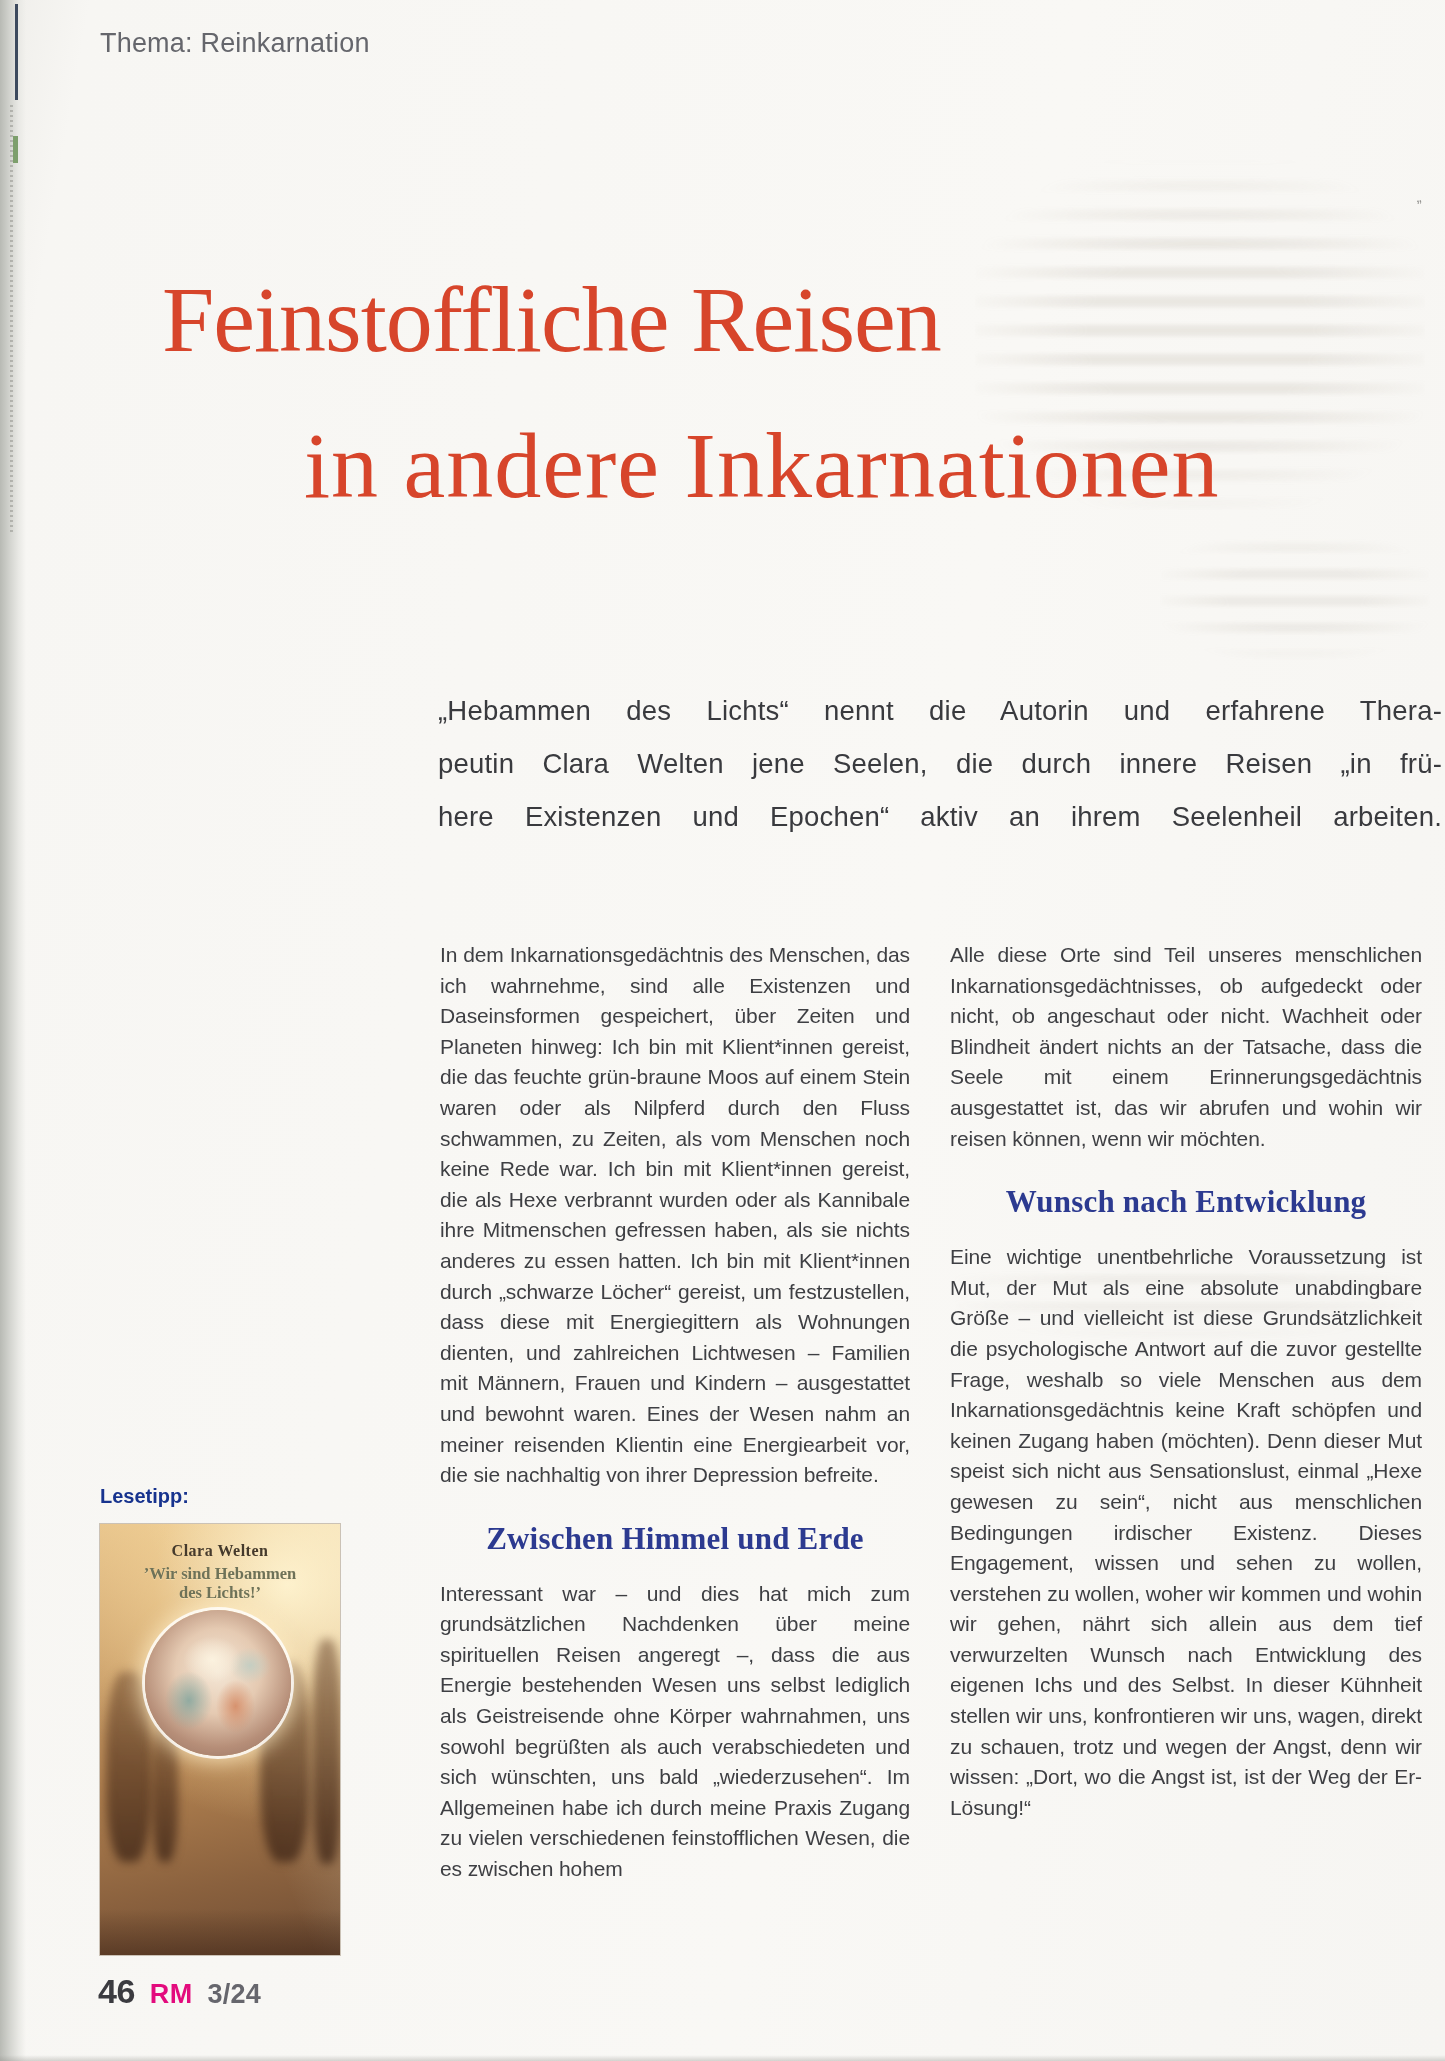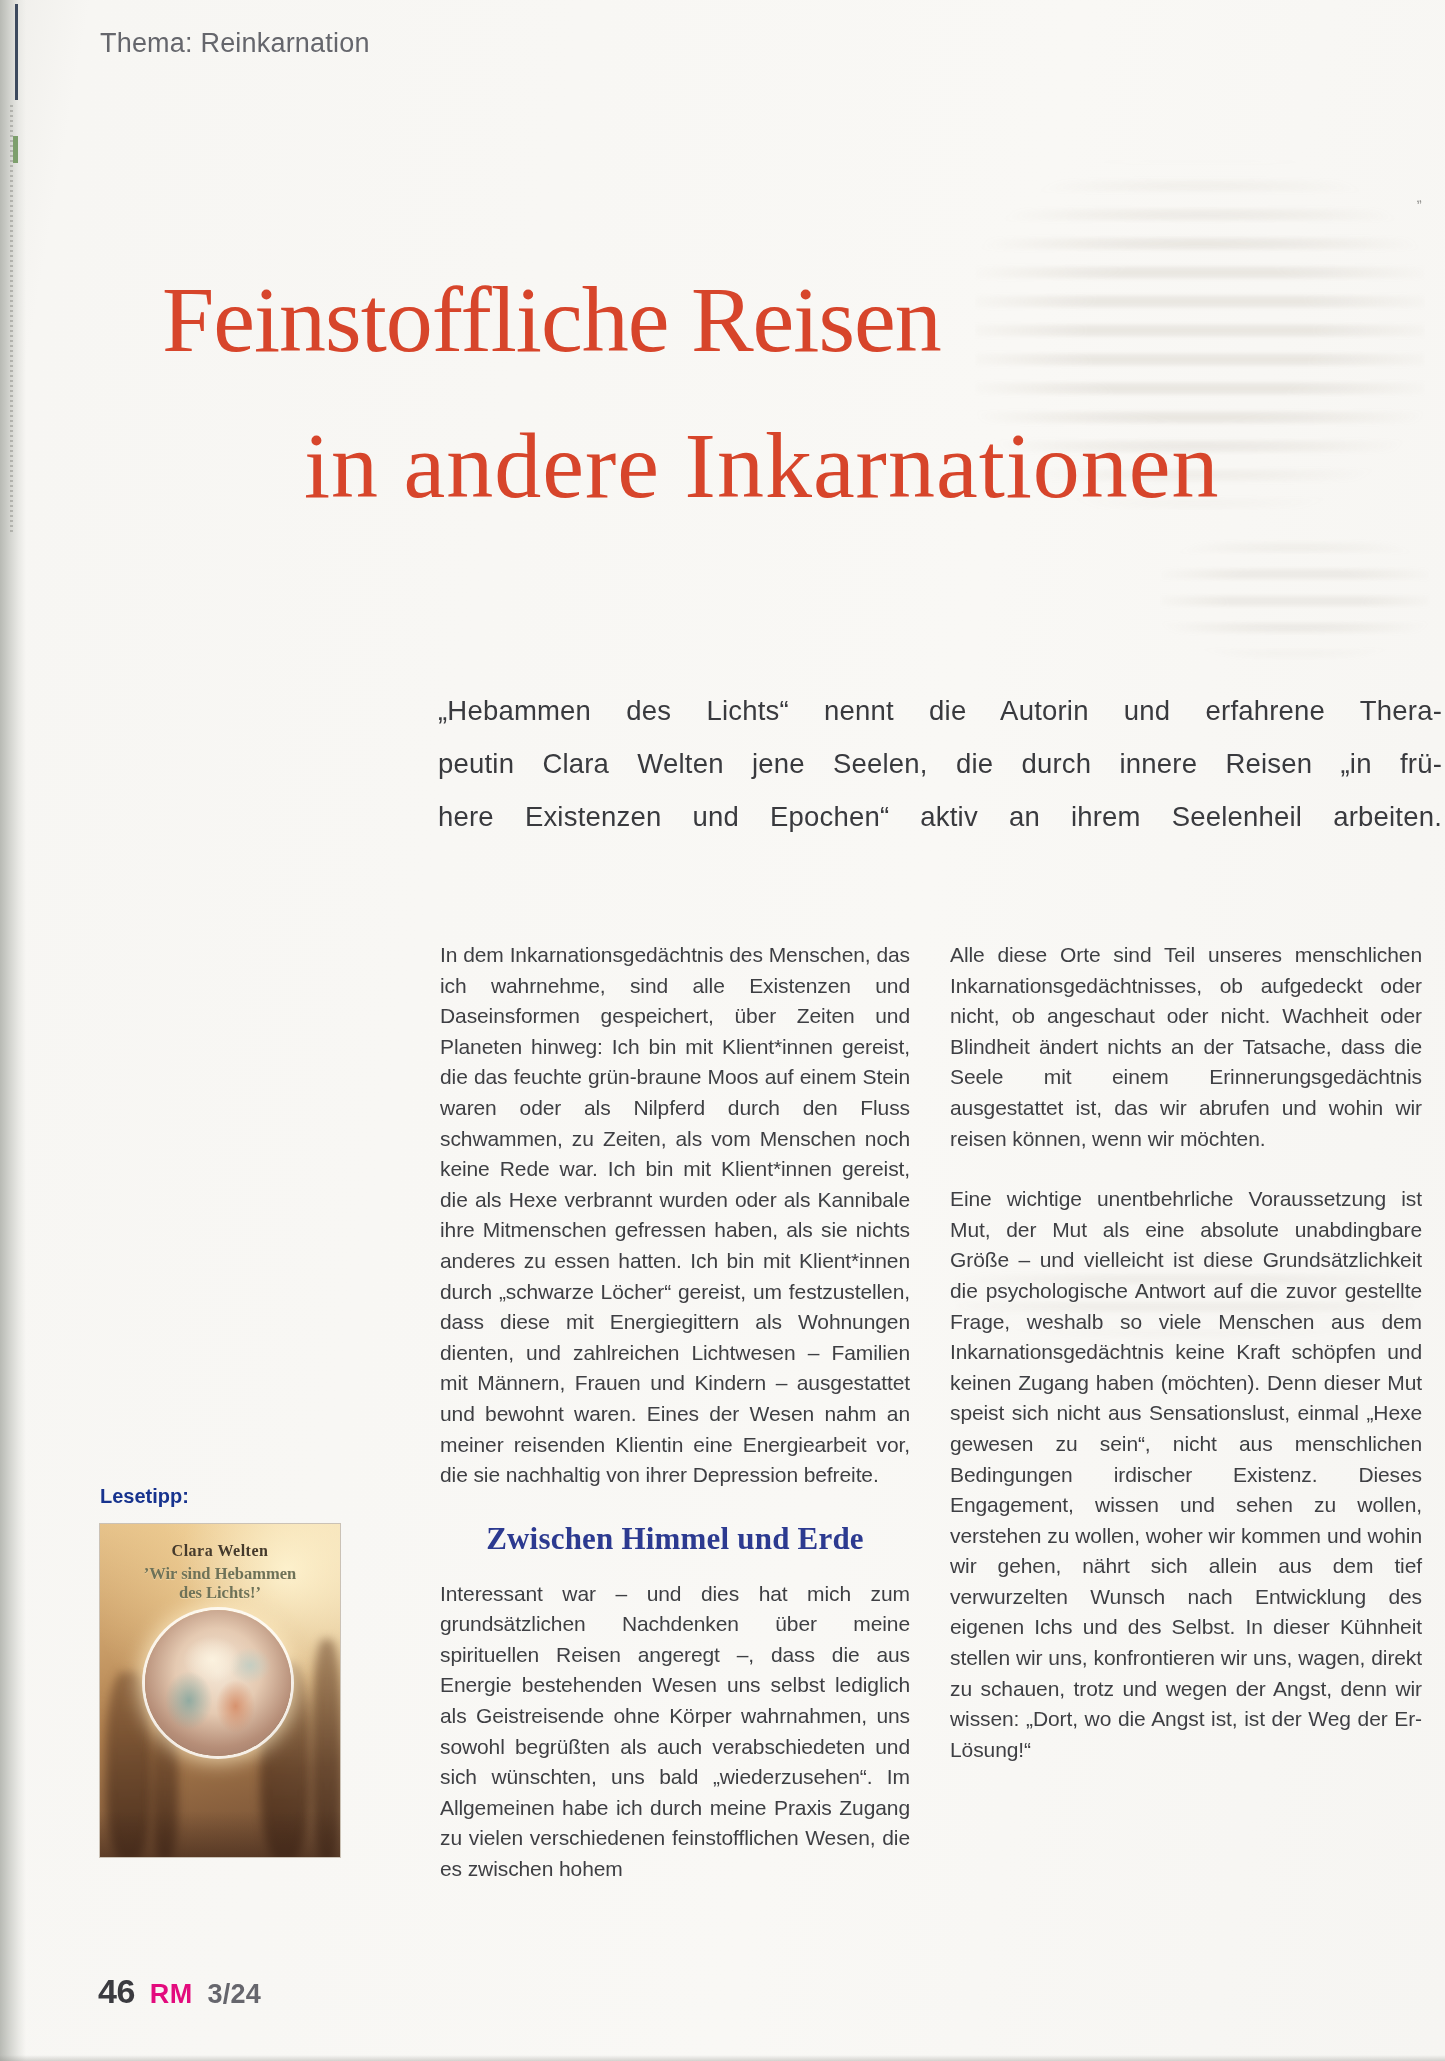--- a/index.html
+++ b/index.html
@@ -53,21 +53,21 @@
   .col p:last-child { margin-bottom:0; }
   .col1 { left:440px; width:470px; }
   .col2 { left:950px; width:472px; }
   .crosshead { margin:24px 0 22px 0; font-family:"Liberation Serif","DejaVu Serif",serif;
     font-weight:bold; font-size:31px; line-height:36px; color:#2c3a90; text-align:center;
     letter-spacing:.2px; text-align-last:center; }
 
   
   .lesetipp { position:absolute; left:100px; top:1485px; font-size:20px; font-weight:bold; color:#17338e; }
 
-  .book-cover { position:absolute; left:100px; top:1524px; width:240px; height:333px; overflow:hidden;
+  .book-cover { position:absolute; left:100px; top:1524px; width:240px; height:431px; overflow:hidden;
     background:
       radial-gradient(circle at 78% 14%, rgba(255,243,206,.95) 0%, rgba(250,220,160,.45) 32%, rgba(0,0,0,0) 58%),
       linear-gradient(168deg,#e6c28a 0%,#cda26c 28%,#b0804f 55%,#8a613e 80%,#6e4c33 100%);
     box-shadow:0 0 0 1px rgba(120,95,65,.35);
     font-family:"Liberation Serif","DejaVu Serif",serif; }
   .cover-rays { position:absolute; inset:0;
     background:linear-gradient(248deg, rgba(255,246,214,.55) 0%, rgba(255,246,214,.18) 25%, rgba(0,0,0,0) 48%); }
   .tree { position:absolute; filter:blur(5px); border-radius:38%;
     background:linear-gradient(180deg, rgba(104,66,40,.50), rgba(58,34,20,.72)); }
   .tree.t1 { left:6px;  top:148px; width:46px; height:190px; }
@@ -130,20 +130,21 @@
   </div>
 
   <div class="col col1">
     <p>In dem Inkarnationsgedächtnis des Menschen, das ich wahrnehme, sind alle Existenzen und Daseinsformen gespeichert, über Zeiten und Planeten hinweg: Ich bin mit Klient*innen gereist, die das feuchte grün-braune Moos auf einem Stein waren oder als Nilpferd durch den Fluss schwammen, zu Zeiten, als vom Menschen noch keine Rede war. Ich bin mit Klient*innen gereist, die als Hexe verbrannt wurden oder als Kannibale ihre Mitmenschen gefressen haben, als sie nichts anderes zu essen hatten. Ich bin mit Klient*innen durch „schwarze Löcher“ gereist, um festzustellen, dass diese mit Energiegittern als Wohnungen dienten, und zahlreichen Lichtwesen – Familien mit Männern, Frauen und Kindern – ausgestattet und bewohnt waren. Eines der Wesen nahm an meiner reisenden Klientin eine Energiearbeit vor, die sie nachhaltig von ihrer Depression befreite.</p>
     <h2 class="crosshead">Zwischen Himmel und Erde</h2>
     <p>Interessant war – und dies hat mich zum grundsätzlichen Nachdenken über meine spirituellen Reisen angeregt –, dass die aus Energie bestehenden Wesen uns selbst lediglich als Geistreisende ohne Körper wahrnahmen, uns sowohl begrüßten als auch verabschiedeten und sich wünschten, uns bald „wiederzusehen“. Im Allgemeinen habe ich durch meine Praxis Zugang zu vielen verschiedenen feinstofflichen Wesen, die es zwischen hohem</p>
   </div>
 
   <div class="col col2">
     <p>Alle diese Orte sind Teil unseres menschlichen Inkarnationsgedächtnisses, ob aufgedeckt oder nicht, ob angeschaut oder nicht. Wachheit oder Blindheit ändert nichts an der Tatsache, dass die Seele mit einem Erinnerungsgedächtnis ausgestattet ist, das wir abrufen und wohin wir reisen können, wenn wir möchten.</p>
+    <h2 class="crosshead">Wunsch nach Entwicklung</h2>
     <p>Eine wichtige unentbehrliche Voraussetzung ist Mut, der Mut als eine absolute unabdingbare Größe – und vielleicht ist diese Grundsätzlichkeit die psychologische Antwort auf die zuvor gestellte Frage, weshalb so viele Menschen aus dem Inkarnationsgedächtnis keine Kraft schöpfen und keinen Zugang haben (möchten). Denn dieser Mut speist sich nicht aus Sensationslust, einmal „Hexe gewesen zu sein“, nicht aus menschlichen Bedingungen irdischer Existenz. Dieses Engagement, wissen und sehen zu wollen, verstehen zu wollen, woher wir kommen und wohin wir gehen, nährt sich allein aus dem tief verwurzelten Wunsch nach Entwicklung des eigenen Ichs und des Selbst. In dieser Kühnheit stellen wir uns, konfrontieren wir uns, wagen, direkt zu schauen, trotz und wegen der Angst, denn wir wissen: „Dort, wo die Angst ist, ist der Weg der Er-Lösung!“</p>
   </div>
 
   <div class="lesetipp">Lesetipp:</div>
 
   <div class="book-cover">
     <div class="cover-rays"></div>
     <div class="tree t1"></div>
     <div class="tree t2"></div>
     <div class="tree t3"></div>

